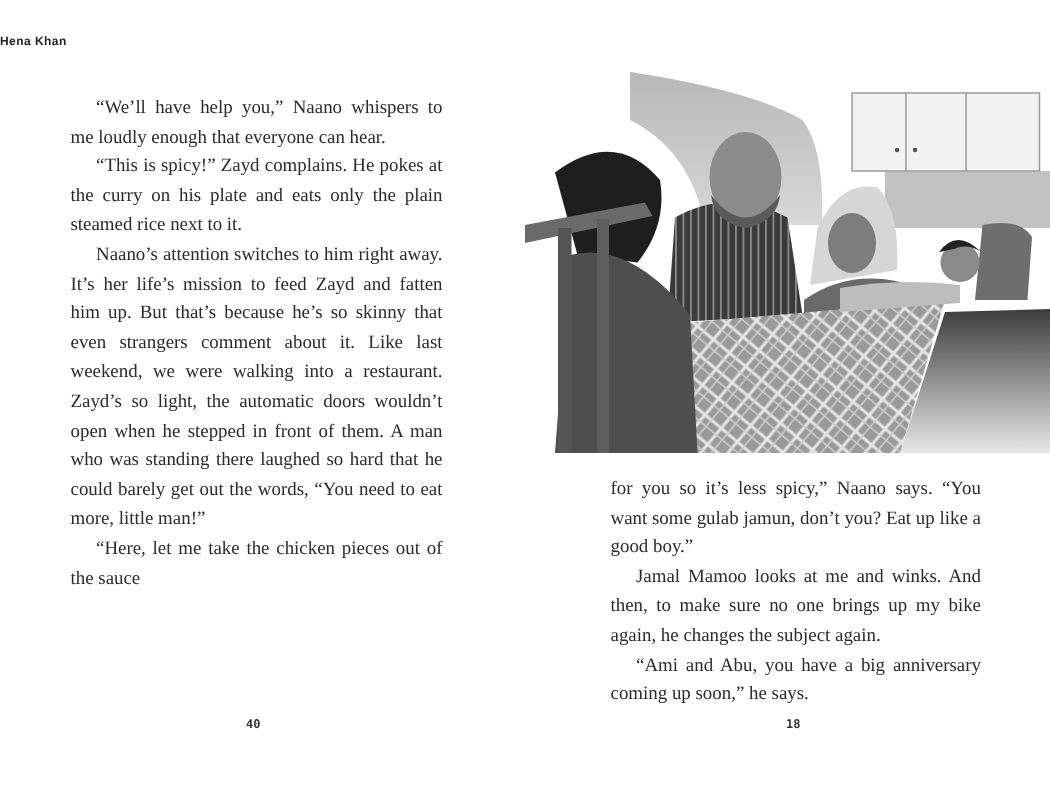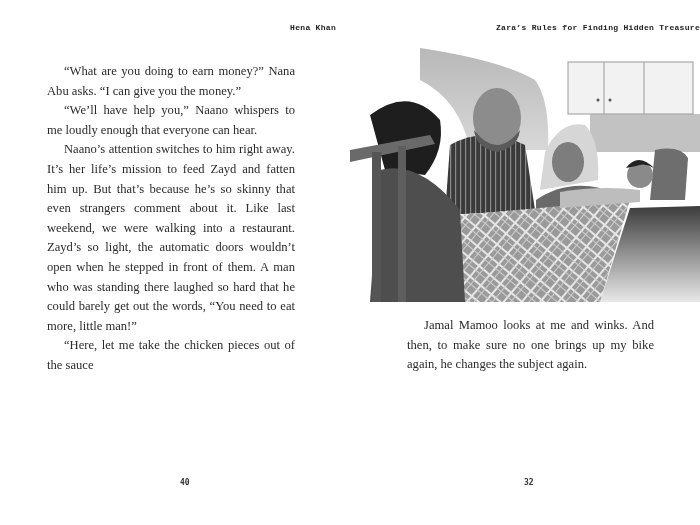--- a/index.html
+++ b/index.html
@@ -7,22 +7,22 @@
     width: 700px; height: 525px; background: #ffffff; overflow: hidden;
     position: relative;
     font-family: "Liberation Serif", "DejaVu Serif", serif;
     color: #2a2a2a;
   }
   .page { position: absolute; top: 0; height: 525px; width: 350px; }
   .page.left { left: 0; }
   .page.right { left: 350px; }
   .running-head {
     position: absolute; top: 23px; left: 0; width: 100%;
-    text-align: right;
-    font-family: Liberation Mono, monospace;
+    text-align: left;
+    font-family: Liberation Sans, sans-serif;
     font-size: 8px; font-weight: bold; letter-spacing: 0.3px;
     color: #222;
   }
   .left .running-head { left: 0; width: 336px; }
   .right .running-head { left: 0; width: 350px; }
   .text-block {
     position: absolute;
     font-size: 12.6px;
     line-height: 19.6px;
     text-align: justify;
@@ -30,44 +30,43 @@
   }
   .left .text-block { left: 47px; top: 62px; width: 248px; }
   .right .text-block { left: 57px; top: 316px; width: 247px; }
   .text-block p { margin: 0; text-indent: 17px; }
   .text-block p.cont { text-indent: 0; }
   .folio {
     position: absolute; top: 478px;
     font-family: "DejaVu Sans Mono", monospace;
     font-size: 8px; font-weight: bold; color: #333;
   }
-  .left .folio { left: 164px; margin-left: 16px; }
+  .left .folio { left: 164px; }
   .right .folio { left: 174px; }
   .illustration {
     position: absolute; left: 0; top: 40px; width: 350px; height: 262px;
     overflow: hidden;
   }
   .illustration svg { display: block; }
 </style>
 </head>
 <body>
 
 <div class="page left">
   <div class="running-head">Hena Khan</div>
   <div class="text-block">
-    <p>“What are you doing to earn money?” Nana Abu asks. “I can give you the money.”</p>
     <p>“We’ll have help you,” Naano whispers to me loudly enough that everyone can hear.</p>
+    <p>“This is spicy!” Zayd complains. He pokes at the curry on his plate and eats only the plain steamed rice next to it.</p>
     <p>Naano’s attention switches to him right away. It’s her life’s mission to feed Zayd and fatten him up. But that’s because he’s so skinny that even strangers com­ment about it. Like last weekend, we were walking into a restaurant. Zayd’s so light, the automatic doors wouldn’t open when he stepped in front of them. A man who was standing there laughed so hard that he could barely get out the words, “You need to eat more, little man!”</p>
     <p>“Here, let me take the chicken pieces out of the sauce</p>
   </div>
   <div class="folio">40</div>
 </div>
 
 <div class="page right">
-  <div class="running-head">Zara’s Rules for Finding Hidden Treasure</div>
 
   <div class="illustration">
     <svg width="350" height="262" viewBox="0 0 350 262">
       <defs>
         <pattern id="plaid" width="14" height="14" patternUnits="userSpaceOnUse" patternTransform="rotate(40)">
           <rect width="14" height="14" fill="#9a9a9a"></rect>
           <rect x="0" y="5" width="14" height="2" fill="#e6e6e6"></rect>
           <rect x="5" y="0" width="2" height="14" fill="#e6e6e6"></rect>
           <rect x="0" y="11" width="14" height="1" fill="#cfcfcf"></rect>
           <rect x="11" y="0" width="1" height="14" fill="#cfcfcf"></rect>
@@ -116,16 +115,18 @@
       <path d="M20 75 Q60 45 90 80 Q95 110 75 135 L35 130 Z" fill="#1e1e1e"></path>
       <path d="M30 130 Q70 120 110 170 L115 262 L20 262 Z" fill="#4e4e4e"></path>
 
       <path d="M0 110 L80 95 L85 104 L0 122 Z" fill="#6a6a6a"></path>
       <rect x="22" y="112" width="9" height="150" fill="#555"></rect>
       <rect x="48" y="106" width="8" height="156" fill="#5e5e5e"></rect>
     </svg>
   </div>
 
   <div class="text-block">
+    <p class="cont">for you so it’s less spicy,” Naano says. “You want some gulab jamun, don’t you? Eat up like a good boy.”</p>
     <p>Jamal Mamoo looks at me and winks. And then, to make sure no one brings up my bike again, he changes the subject again.</p>
+    <p>“Ami and Abu, you have a big anniversary coming up soon,” he says.</p>
   </div>
-  <div class="folio">32</div>
+  <div class="folio">18</div>
 </div>
 
 </body></html>

